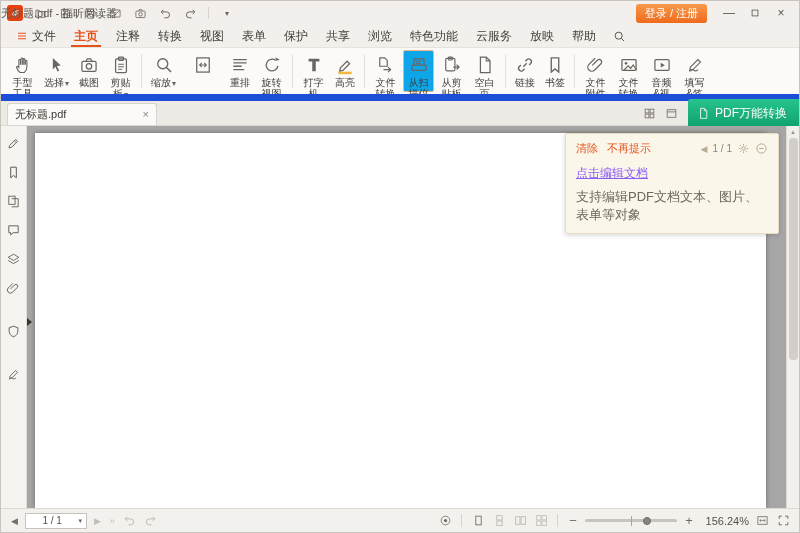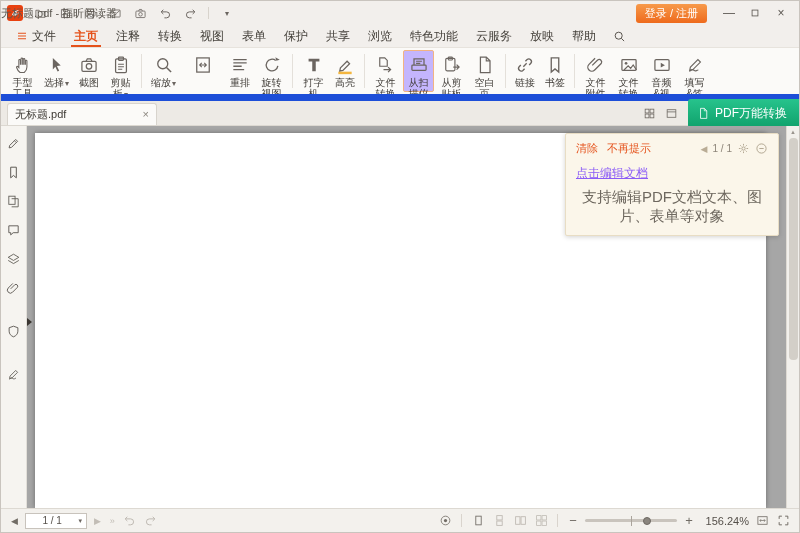--- a/index.html
+++ b/index.html
@@ -26,21 +26,21 @@
   .menu-item { display:flex; align-items:center; gap:4px; padding:0 9px; font-size:12px; color:#45413b; position:relative; white-space:nowrap; }
   .menu-item svg { width:12px; height:12px; color:#e5521b; }
   .menu-item.active { color:#e5521b; font-weight:bold; }
   .menu-item.active::after { content:""; position:absolute; left:6px; right:6px; bottom:0; height:2px; background:#e5521b; }
   .menu-search { display:flex; align-items:center; padding:0 8px; color:#55504a; }
   .menu-search svg { width:13px; height:13px; }
 
   
   .ribbon { height:54px; flex:0 0 54px; background:#fbfaf8; border-top:1px solid #e7e3dd; border-bottom:7px solid #1d4ed8; display:flex; align-items:stretch; padding:2px 5px; overflow:hidden; }
   .rbtn { display:flex; flex-direction:column; align-items:center; padding:4px 3px 2px; margin:0 1px; border:1px solid transparent; border-radius:2px; color:#6b6560; }
-  .rbtn.active { background:#c4b5fd; border-color:#f2b382; }
+  .rbtn.active { background:#0ea5e9; border-color:#f2b382; }
   .rbtn svg { width:20px; height:20px; flex:0 0 20px; }
   .lblwrap { margin-top:2px; font-size:10px; line-height:11px; color:#3f3b36; text-align:center; word-break:break-all; }
   .w2 { width:23px; } .w3 { width:34px;margin-top:20px; }
   .caret { font-size:8px; color:#6b6560; margin-left:1px; }
   .rsep { width:1px; background:#e4e0da; margin:4px 4px; }
 
   
   .tabbar { height:25px; flex:0 0 25px; background:#edeae5; display:flex; align-items:flex-end; padding:0 0 0 6px; position:relative; border-bottom:1px solid #dcd8d1; }
   .doc-tab { height:22px; width:150px; background:#fbfaf8; border:1px solid #d8d4cd; border-bottom:none; border-radius:3px 3px 0 0; display:flex; align-items:center; padding:0 7px; font-size:11px; color:#3d3933; gap:6px; }
   .doc-tab .tab-title { flex:1; overflow:hidden; white-space:nowrap; }
@@ -67,21 +67,21 @@
 
   
   .notify { position:absolute; top:7px; right:20px; width:214px; background:#fbf6ea; border:1px solid #e8ddc4; box-shadow:0 1px 5px rgba(0,0,0,.18); padding:7px 10px 9px; border-radius:2px; }
   .notify-head { display:flex; align-items:center; gap:9px; font-size:11px; }
   .n-orange { color:#e5521b; }
   .n-navgrp { margin-left:auto; display:flex; align-items:center; gap:5px; color:#b9ac95; font-size:9px; }
   .n-pager { font-size:10px; color:#8d8579; }
   .n-ico { width:13px; height:13px; color:#a89c87; }
   .n-ico svg { width:13px; height:13px; }
   .notify-link { display:inline-block; margin-top:9px; font-size:12px; color:#8b5cf6; text-decoration:underline; }
-  .notify-desc { margin-top:6px; font-size:15px; color:#6e685f;text-align:center; }
+  .notify-desc { margin-top:6px; font-size:13px; color:#6e685f; }
   .notify-check { margin-top:8px; display:flex; align-items:center; gap:5px; font-size:10.5px; color:#6e685f; }
   .checkbox { width:11px; height:11px; background:#fff; border:1px solid #b2aca2; }
 
   
   .statusbar { height:24px; flex:0 0 24px; background:#f3f1ed; border-top:1px solid #ddd9d2; display:flex; align-items:center; padding:0 8px; gap:5px; font-size:11px; color:#6b6660; }
   .st-ico { width:16px; height:16px; display:flex; align-items:center; justify-content:center; color:#716c65; }
   .st-ico svg { width:13px; height:13px; }
   .st-ico.dim { color:#bdb8b1; }
   .st-arrow { font-size:9px; color:#716c65; padding:0 2px; }
   .st-arrow.dim { color:#c2bdb6; }

